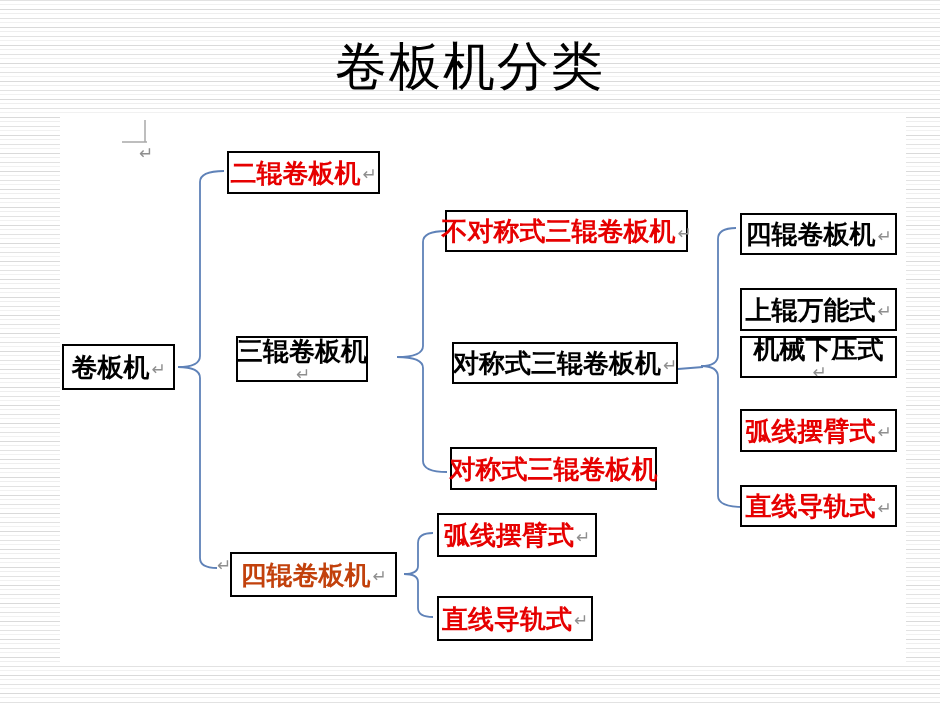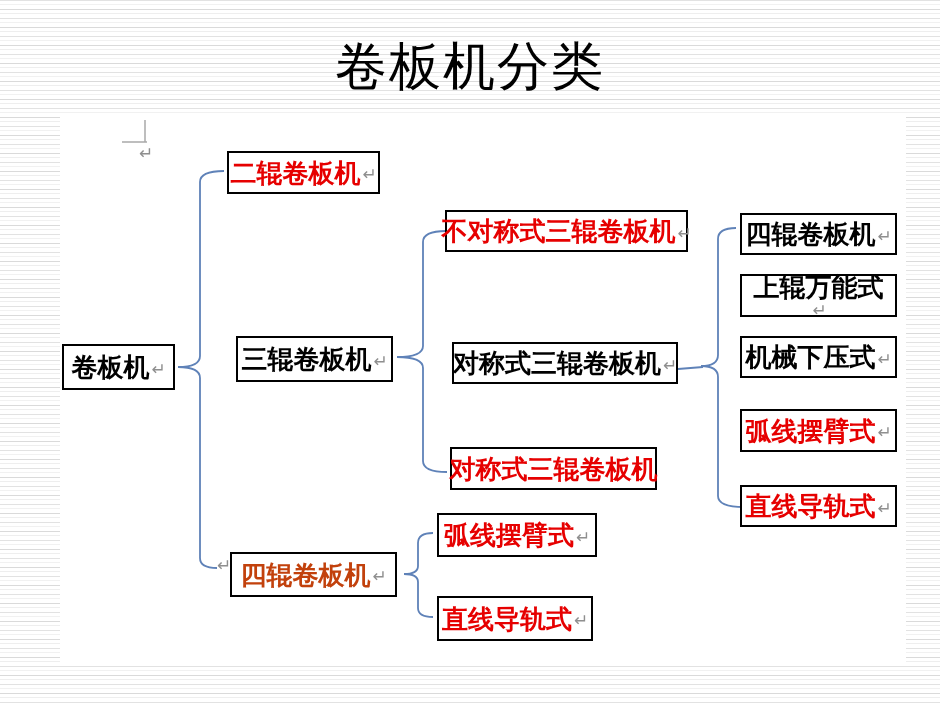--- a/index.html
+++ b/index.html
@@ -68,21 +68,21 @@
   <div class="node" style="left:62px;top:344px;width:113px;height:46px;">
     <span style="color: rgb(0, 0, 0);">卷板机</span>
       <span class="ret">↵</span>
   </div>
 
   <div class="node" style="left:227px;top:151px;width:153px;height:43px;">
     <span style="color: rgb(230, 0, 0);">二辊卷板机</span>
       <span class="ret">↵</span>
   </div>
 
-  <div class="node" style="left:236px;top:336px;width:157px;height:46px;">
+  <div class="node" style="left:236px;top:336px;width:132px;height:46px;flex-direction:column;">
     <span style="color: rgb(0, 0, 0);">三辊卷板机</span>
       <span class="ret">↵</span>
   </div>
 
   <div class="node" style="left:230px;top:552px;width:167px;height:45px;">
     <span style="color: #c2410c; text-align: center;">四辊卷板机</span>
       <span class="ret">↵</span>
   </div>
 
   <div class="node" style="left:445px;top:210px;width:243px;height:42px;">
@@ -97,26 +97,26 @@
 
   <div class="node" style="left:450px;top:447px;width:207px;height:43px;">
     <span style="color: rgb(230, 0, 0);">对称式三辊卷板机</span>
   </div>
 
   <div class="node" style="left:740px;top:213px;width:157px;height:42px;">
     <span style="color: rgb(0, 0, 0);">四辊卷板机</span>
       <span class="ret">↵</span>
   </div>
 
-  <div class="node" style="left:740px;top:274px;width:157px;height:43px;flex-direction:column;">
+  <div class="node" style="left:740px;top:288px;width:157px;height:43px;">
     <span style="color: rgb(0, 0, 0);">上辊万能式</span>
       <span class="ret">↵</span>
   </div>
 
-  <div class="node" style="left:740px;top:336px;width:157px;height:42px;">
+  <div class="node" style="left:740px;top:336px;width:157px;height:42px;flex-direction:column;">
     <span style="color: rgb(0, 0, 0);">机械下压式</span>
       <span class="ret">↵</span>
   </div>
 
   <div class="node" style="left:740px;top:409px;width:157px;height:43px;">
     <span style="color: rgb(230, 0, 0);">弧线摆臂式</span>
       <span class="ret">↵</span>
   </div>
 
   <div class="node" style="left:740px;top:485px;width:157px;height:42px;">

